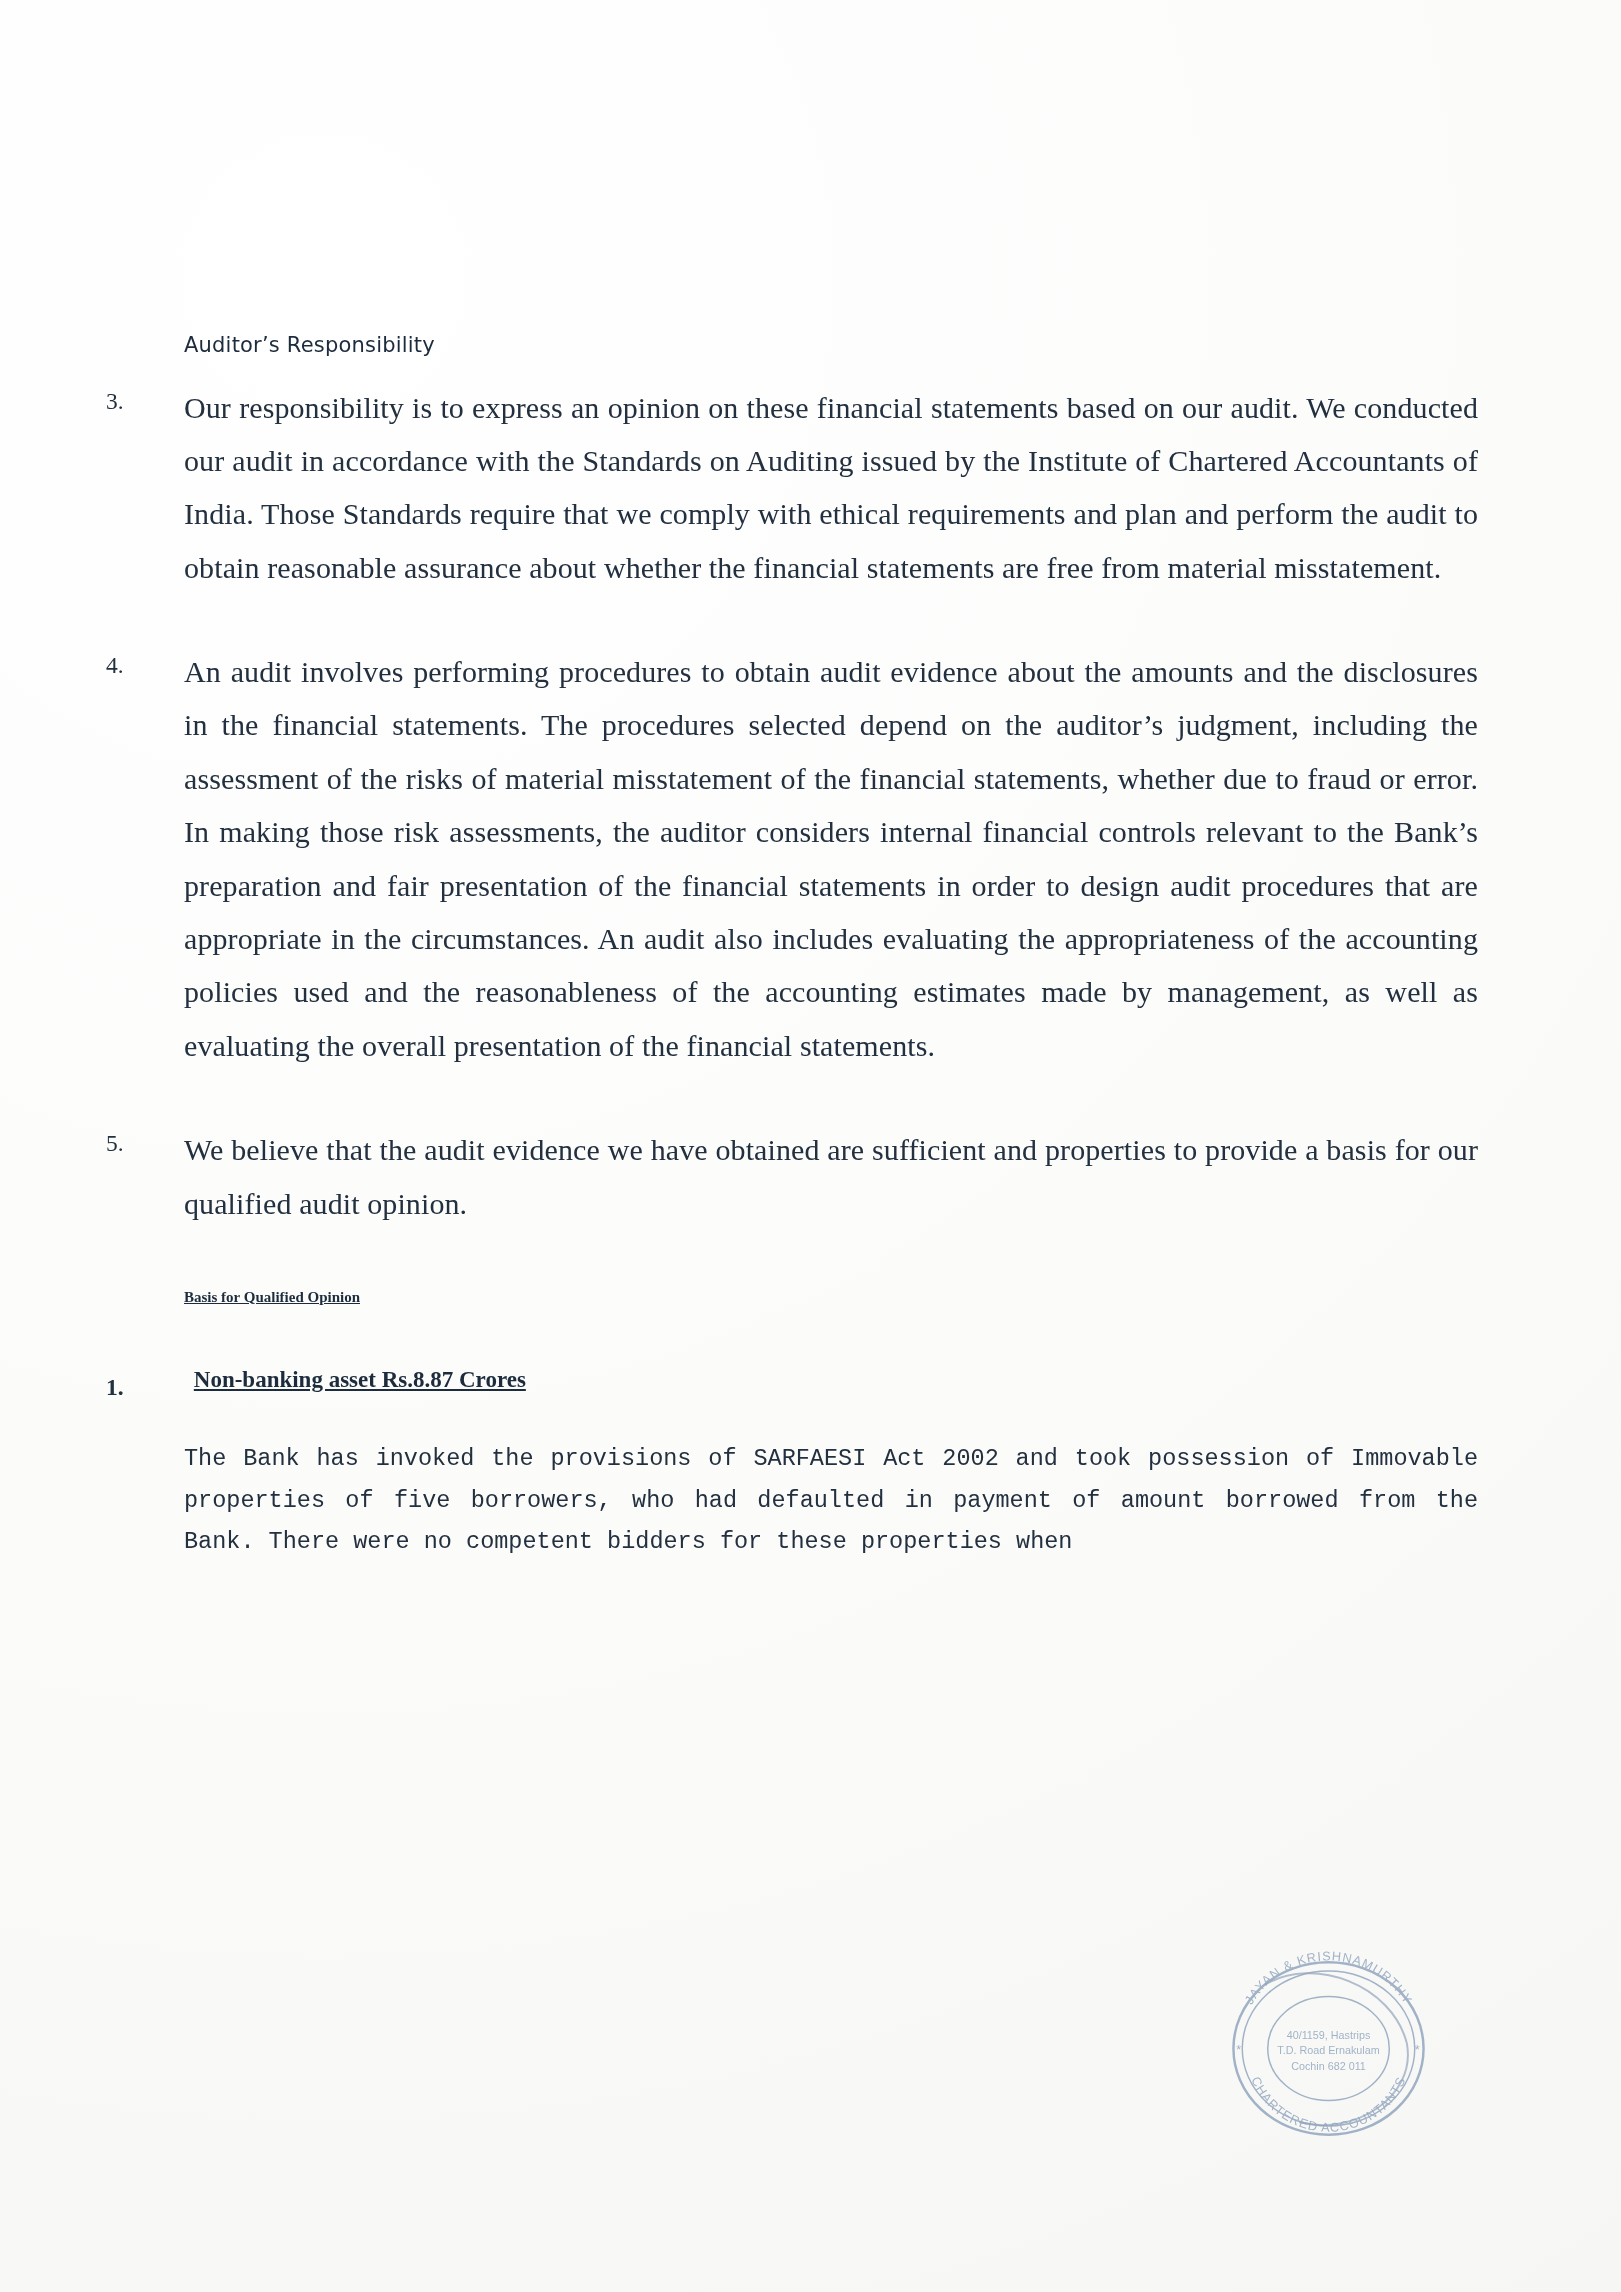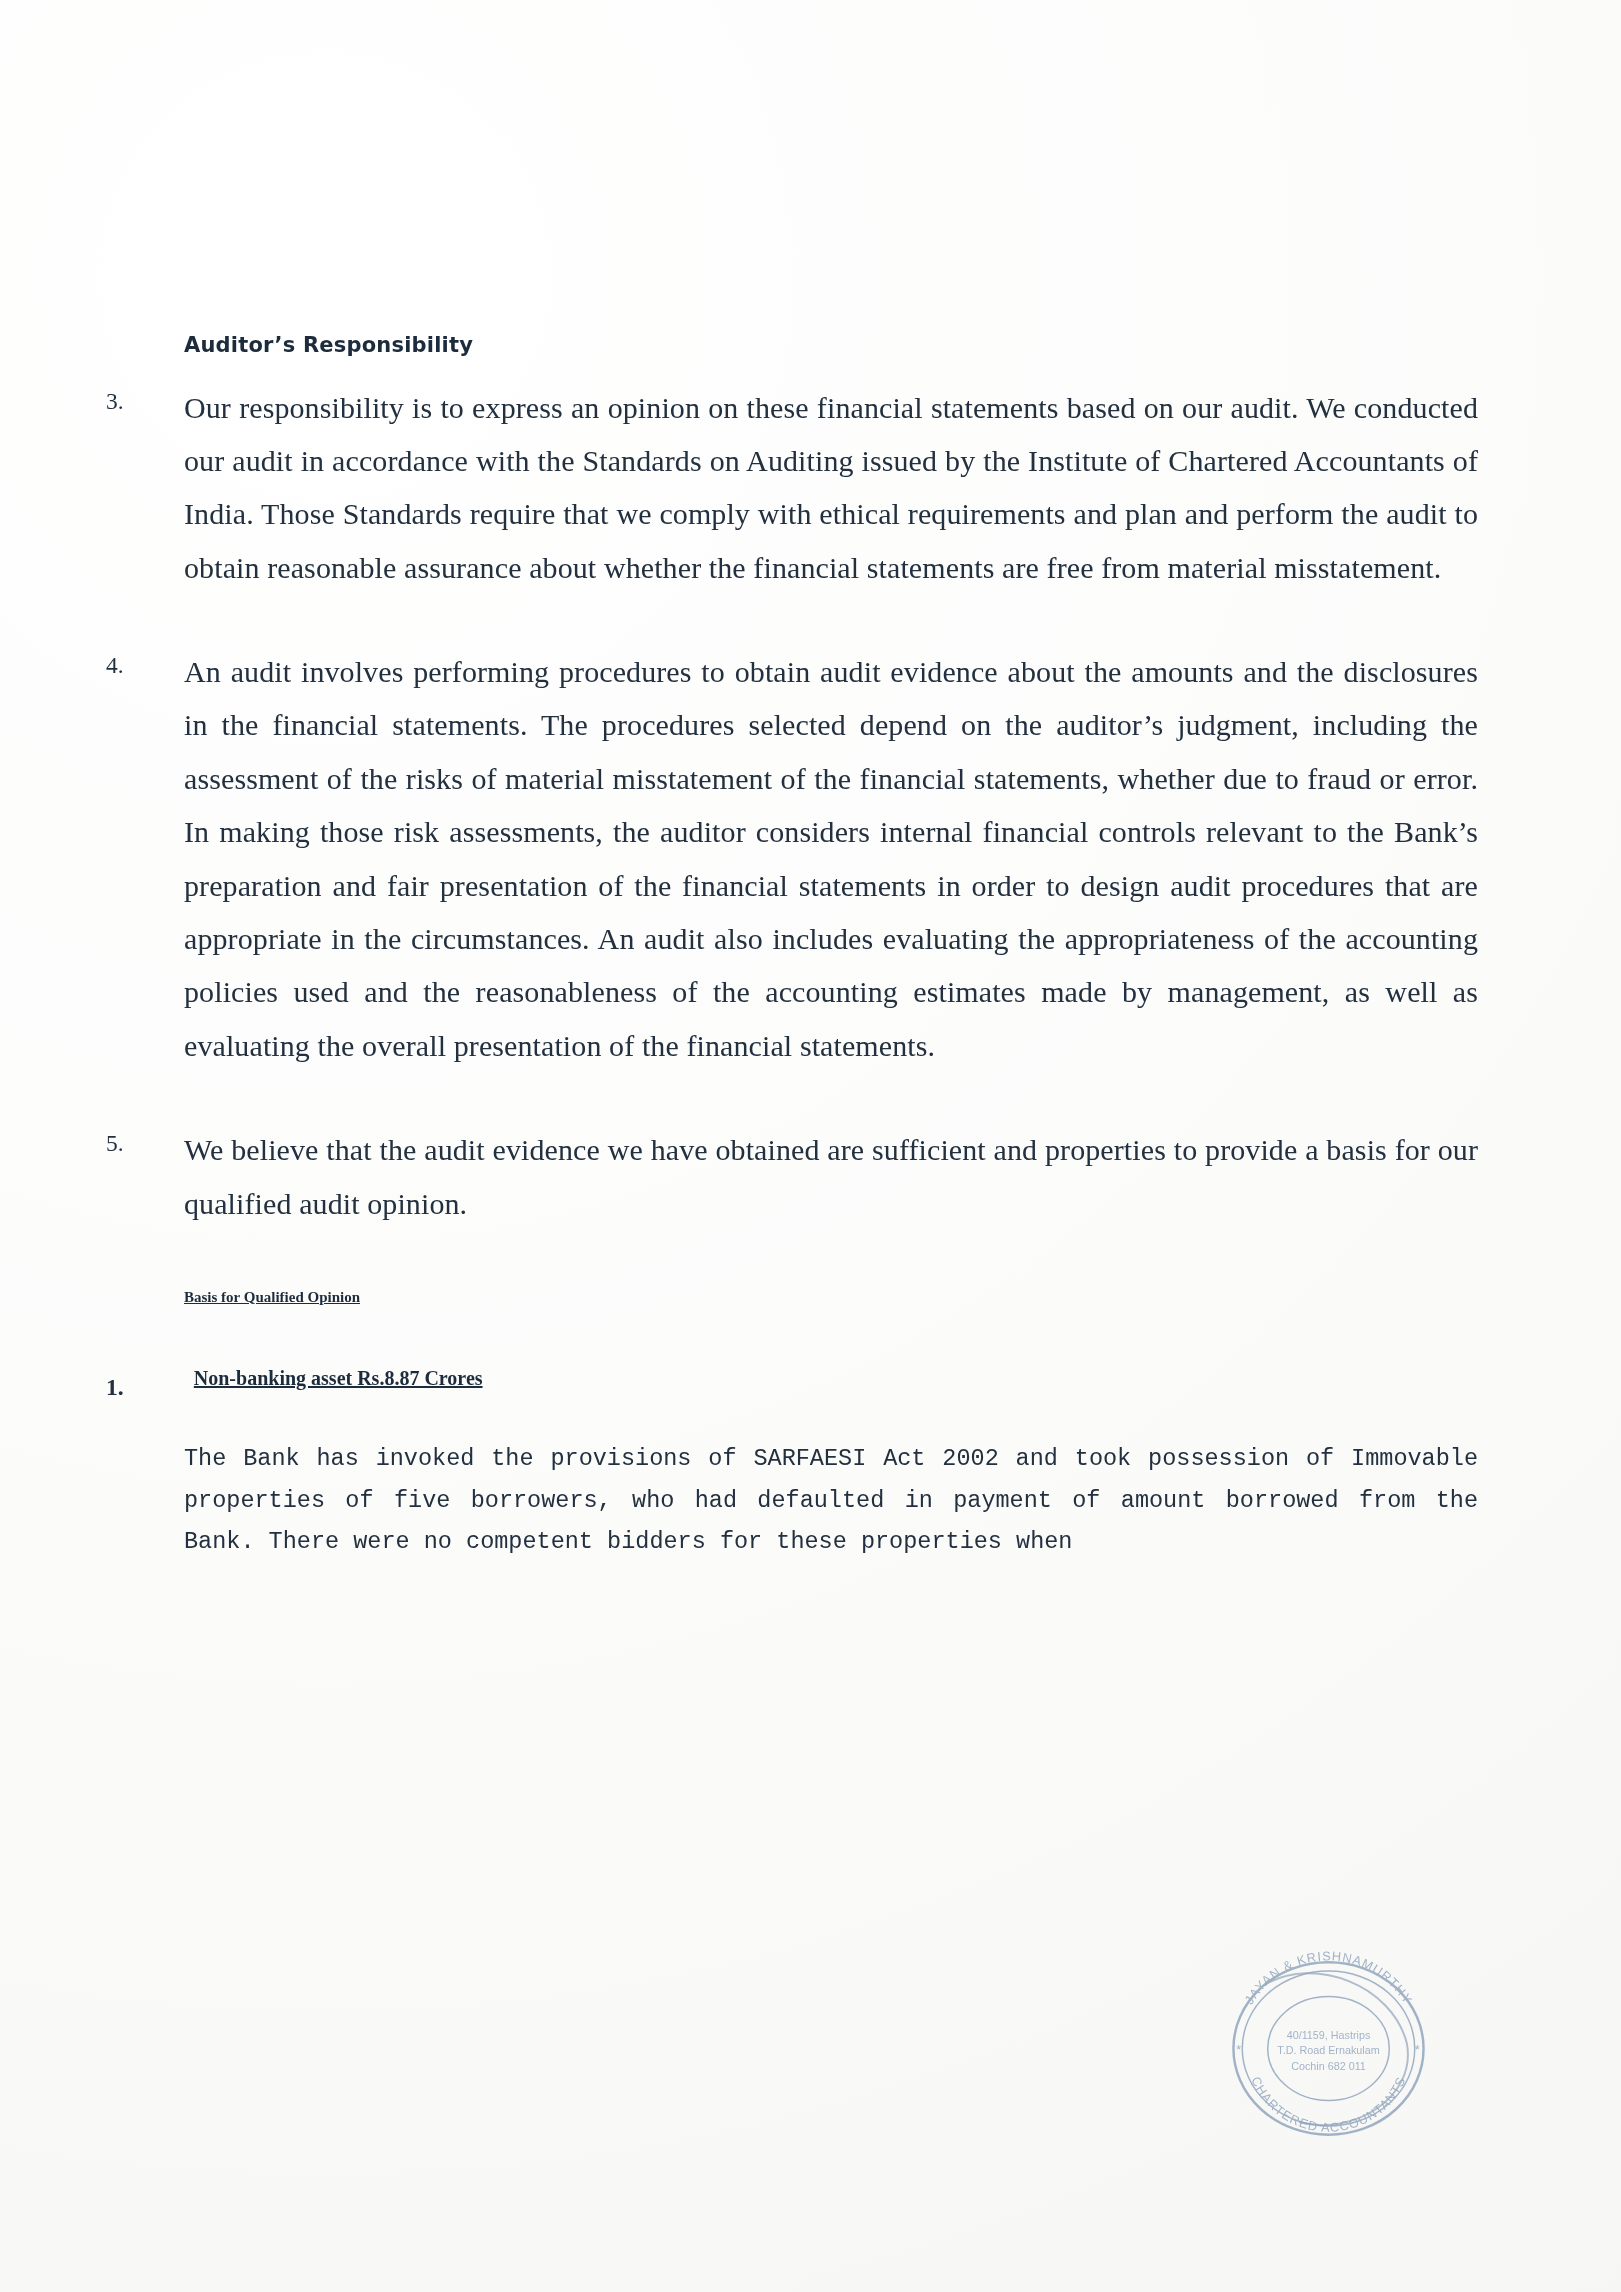--- a/index.html
+++ b/index.html
@@ -23,21 +23,21 @@
       radial-gradient(circle at 20% 12%, #ffffff 0%, #fbfbfa 55%, #f6f6f4 100%);
   }
   .content {
     position: absolute;
     left: 106px;
     top: 333px;
     width: 1372px;
   }
   .heading {
     font-family: "DejaVu Sans", sans-serif;
-    font-weight: bold;
+    font-weight: normal;
     font-size: 21px;
     letter-spacing: 0.2px;
     color: #1d2c3c;
     margin-left: 78px;
     margin-bottom: 23.5px;
   }
   .para {
     display: flex;
     margin-bottom: 51px;
   }
@@ -67,21 +67,21 @@
   }
   .sub-item {
     display: flex;
     margin-bottom: 29px;
   }
   .sub-item .num {
     font-weight: bold;
   }
   .sub-title {
     flex: 1;
-    font-size: 20px;
+    font-size: 23px;
     font-weight: bold;
     text-decoration: underline;
     color: #1d2c3c;
     padding-left: 9.8px;
   }
   .sub-body {
     margin-left: 78px;
     font-size: 23.5px;
     line-height: 1.78;
     text-align: justify;

